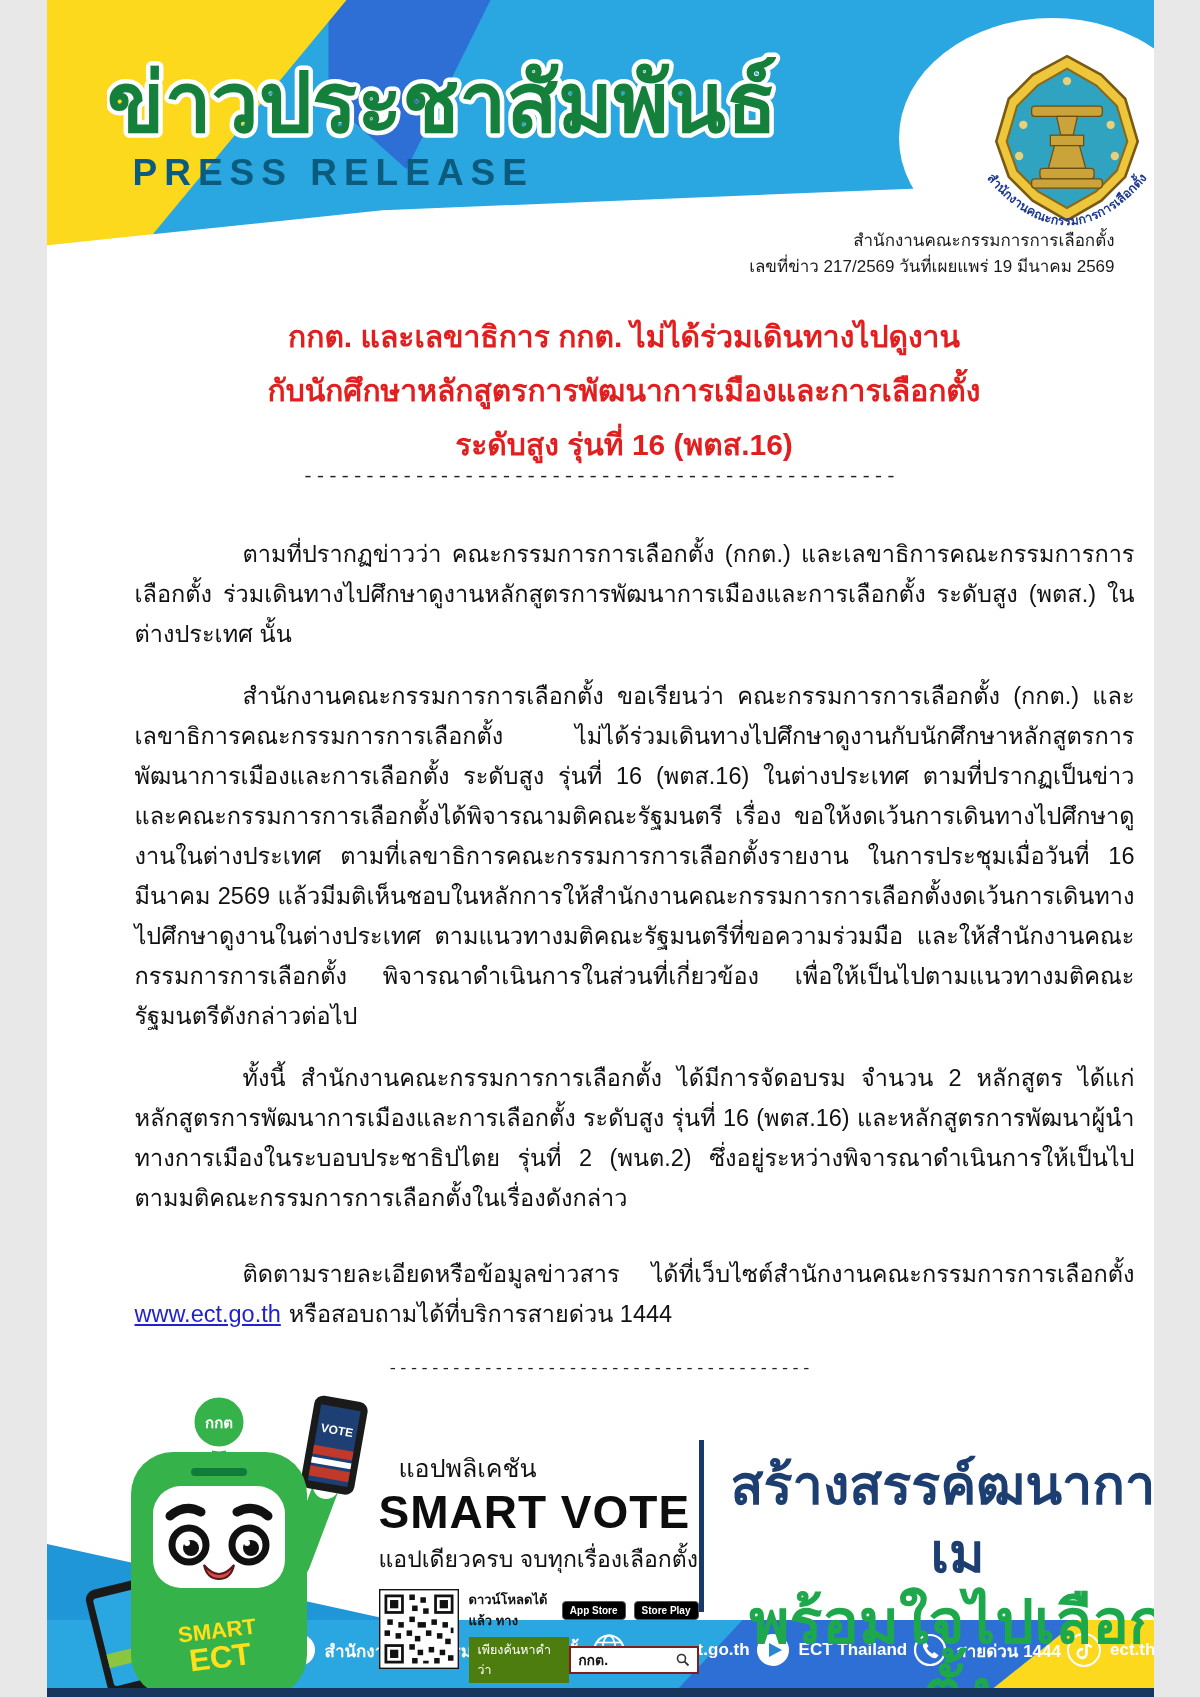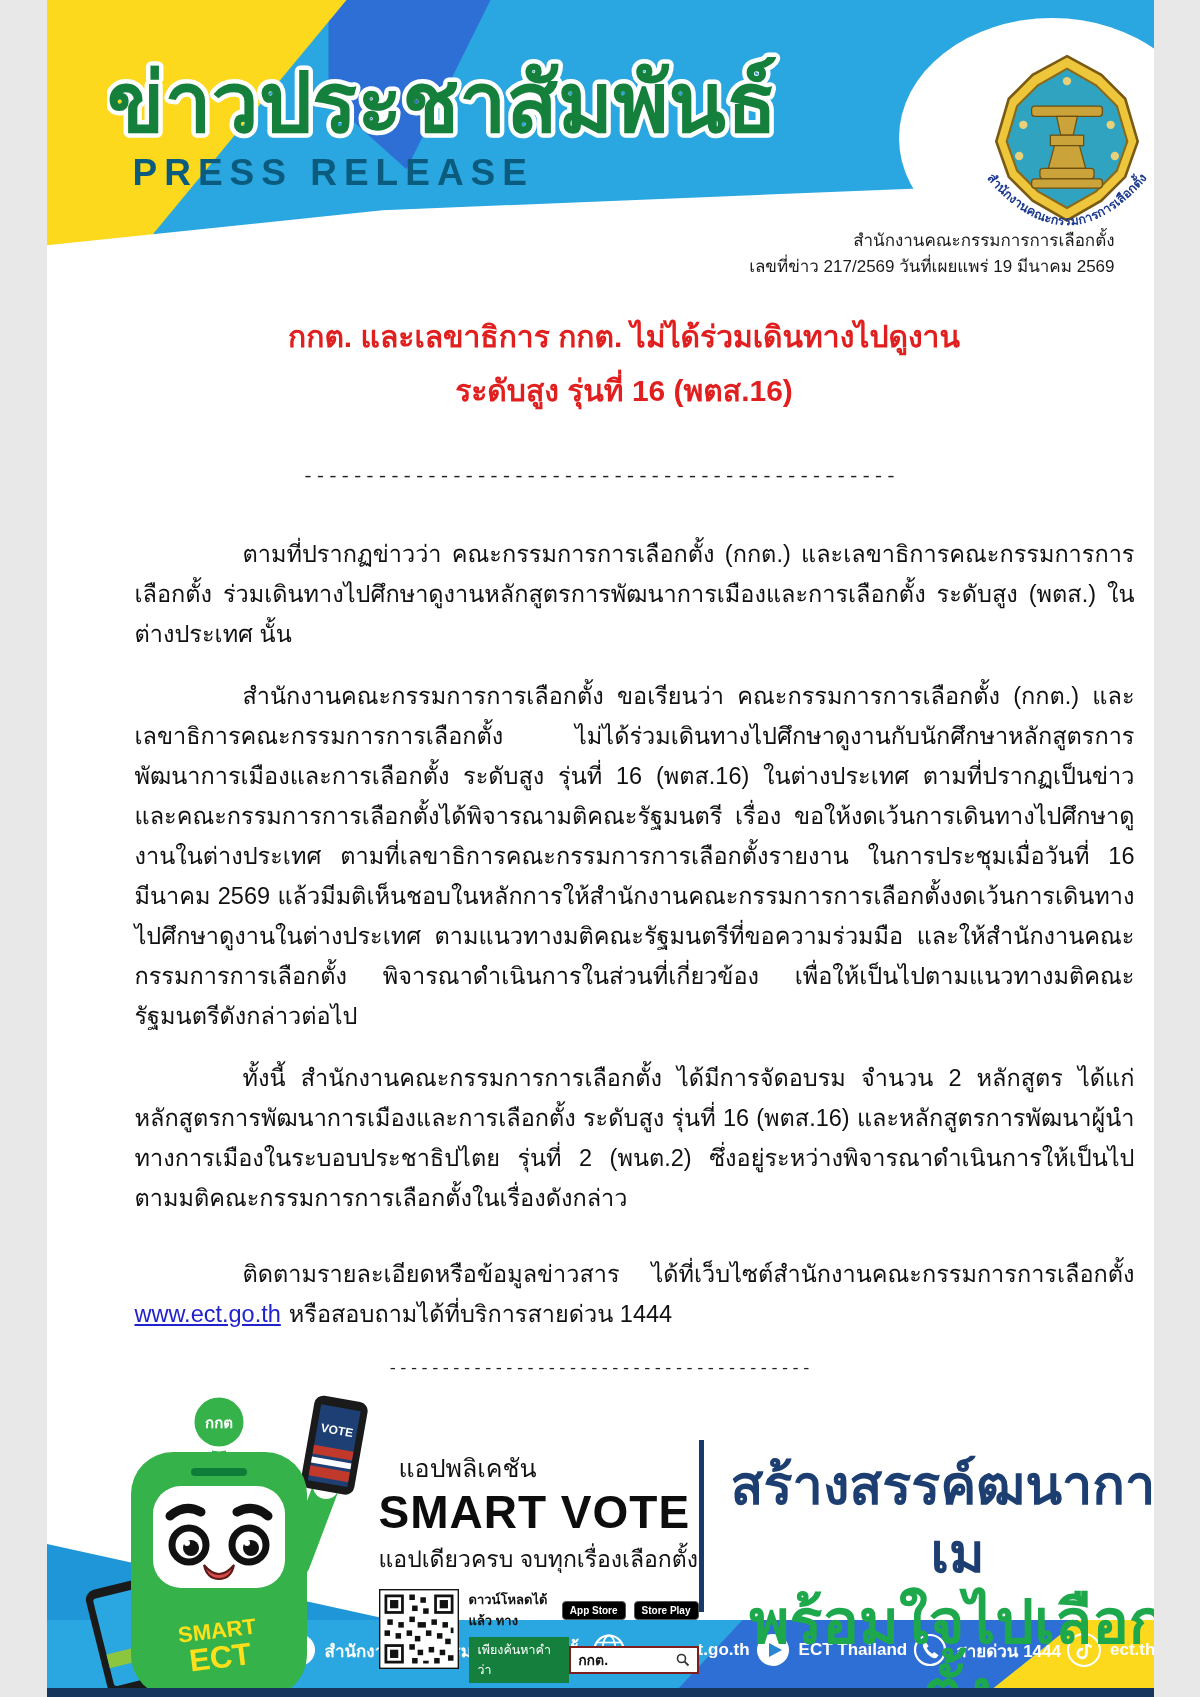--- a/index.html
+++ b/index.html
@@ -49,21 +49,21 @@
   .app-name{font-size:46px;font-weight:900;color:#0d0d0d;letter-spacing:1px;line-height:1.05;}
   .app-tagline{font-size:23px;color:#111;margin-top:5px;}
   .dl-row{display:flex;gap:10px;margin-top:12px;align-items:flex-start;}
   .qr{flex:0 0 auto;}
   .dl-col{display:flex;flex-direction:column;gap:6px;}
   .dl-line1{display:flex;align-items:center;gap:8px;}
   .dl-label{font-size:13px;font-weight:700;color:#111;}
   .badge{background:#000;color:#fff;font-size:10px;font-weight:700;border:1px solid #555;
         border-radius:4px;padding:3px 7px;white-space:nowrap;}
   .search-row{display:flex;align-items:center;gap:0;}
-  .search-pill{background:#15803d;color:#fff;font-size:12.5px;padding:3px 9px;}
+  .search-pill{background:#4d7c0f;color:#fff;font-size:12.5px;padding:3px 9px;}
   .search-box{background:#fff;border:2px solid #7f1d1d;display:flex;align-items:center;
         justify-content:space-between;width:118px;padding:1px 7px;font-size:14px;font-weight:700;color:#111;}
   .alt-dl{font-size:13px;font-weight:700;color:#111;}
   .vdivider{position:absolute;left:652px;top:1440px;width:5px;height:172px;background:#173a6b;}
   .slogan{position:absolute;left:676px;top:1452px;width:470px;text-align:center;z-index:4;}
   .slogan-1{font-size:54px;font-weight:800;color:#1c3e70;line-height:1.25;}
   .slogan-2{font-size:61px;font-weight:900;color:#1da84c;line-height:1.15;}
 
   
   .footer{position:absolute;left:0;top:1620px;width:1200px;height:77px;background:#2aa7e0;z-index:2;}
@@ -121,20 +121,21 @@
     </svg>
 
     <div class="hdr-meta">
       <div>สำนักงานคณะกรรมการการเลือกตั้ง</div>
       <div>เลขที่ข่าว 217/2569 วันที่เผยแพร่  19  มีนาคม  2569</div>
     </div>
   </div>
 
   <div class="doc-title">
     <div>กกต. และเลขาธิการ กกต. ไม่ได้ร่วมเดินทางไปดูงาน</div>
+    <div>กับนักศึกษาหลักสูตรการพัฒนาการเมืองและการเลือกตั้ง</div>
     <div>ระดับสูง รุ่นที่ 16 (พตส.16)</div>
   </div>
   <div class="divider top">------------------------------------------------</div>
 
   <div class="doc-body">
     <p>ตามที่ปรากฏข่าวว่า คณะกรรมการการเลือกตั้ง (กกต.) และเลขาธิการคณะกรรมการการเลือกตั้ง ร่วมเดินทางไปศึกษาดูงานหลักสูตรการพัฒนาการเมืองและการเลือกตั้ง ระดับสูง (พตส.) ในต่างประเทศ นั้น</p>
     <p>สำนักงานคณะกรรมการการเลือกตั้ง ขอเรียนว่า คณะกรรมการการเลือกตั้ง (กกต.) และเลขาธิการคณะกรรมการการเลือกตั้ง ไม่ได้ร่วมเดินทางไปศึกษาดูงานกับนักศึกษาหลักสูตรการพัฒนาการเมืองและการเลือกตั้ง ระดับสูง รุ่นที่ 16 (พตส.16) ในต่างประเทศ ตามที่ปรากฏเป็นข่าว และคณะกรรมการการเลือกตั้งได้พิจารณามติคณะรัฐมนตรี เรื่อง ขอให้งดเว้นการเดินทางไปศึกษาดูงานในต่างประเทศ ตามที่เลขาธิการคณะกรรมการการเลือกตั้งรายงาน ในการประชุมเมื่อวันที่ 16 มีนาคม 2569 แล้วมีมติเห็นชอบในหลักการให้สำนักงานคณะกรรมการการเลือกตั้งงดเว้นการเดินทางไปศึกษาดูงานในต่างประเทศ ตามแนวทางมติคณะรัฐมนตรีที่ขอความร่วมมือ และให้สำนักงานคณะกรรมการการเลือกตั้ง พิจารณาดำเนินการในส่วนที่เกี่ยวข้อง เพื่อให้เป็นไปตามแนวทางมติคณะรัฐมนตรีดังกล่าวต่อไป</p>
     <p>ทั้งนี้ สำนักงานคณะกรรมการการเลือกตั้ง ได้มีการจัดอบรม จำนวน 2 หลักสูตร ได้แก่ หลักสูตรการพัฒนาการเมืองและการเลือกตั้ง ระดับสูง รุ่นที่ 16 (พตส.16) และหลักสูตรการพัฒนาผู้นำทางการเมืองในระบอบประชาธิปไตย รุ่นที่ 2 (พนต.2) ซึ่งอยู่ระหว่างพิจารณาดำเนินการให้เป็นไปตามมติคณะกรรมการการเลือกตั้งในเรื่องดังกล่าว</p>
     <p class="closing"><span>ติดตามรายละเอียดหรือข้อมูลข่าวสาร ได้ที่เว็บไซต์สำนักงานคณะกรรมการการเลือกตั้ง</span>
       <a href="#" class="weblink">www.ect.go.th</a><span>หรือสอบถามได้ที่บริการสายด่วน 1444</span></p>

